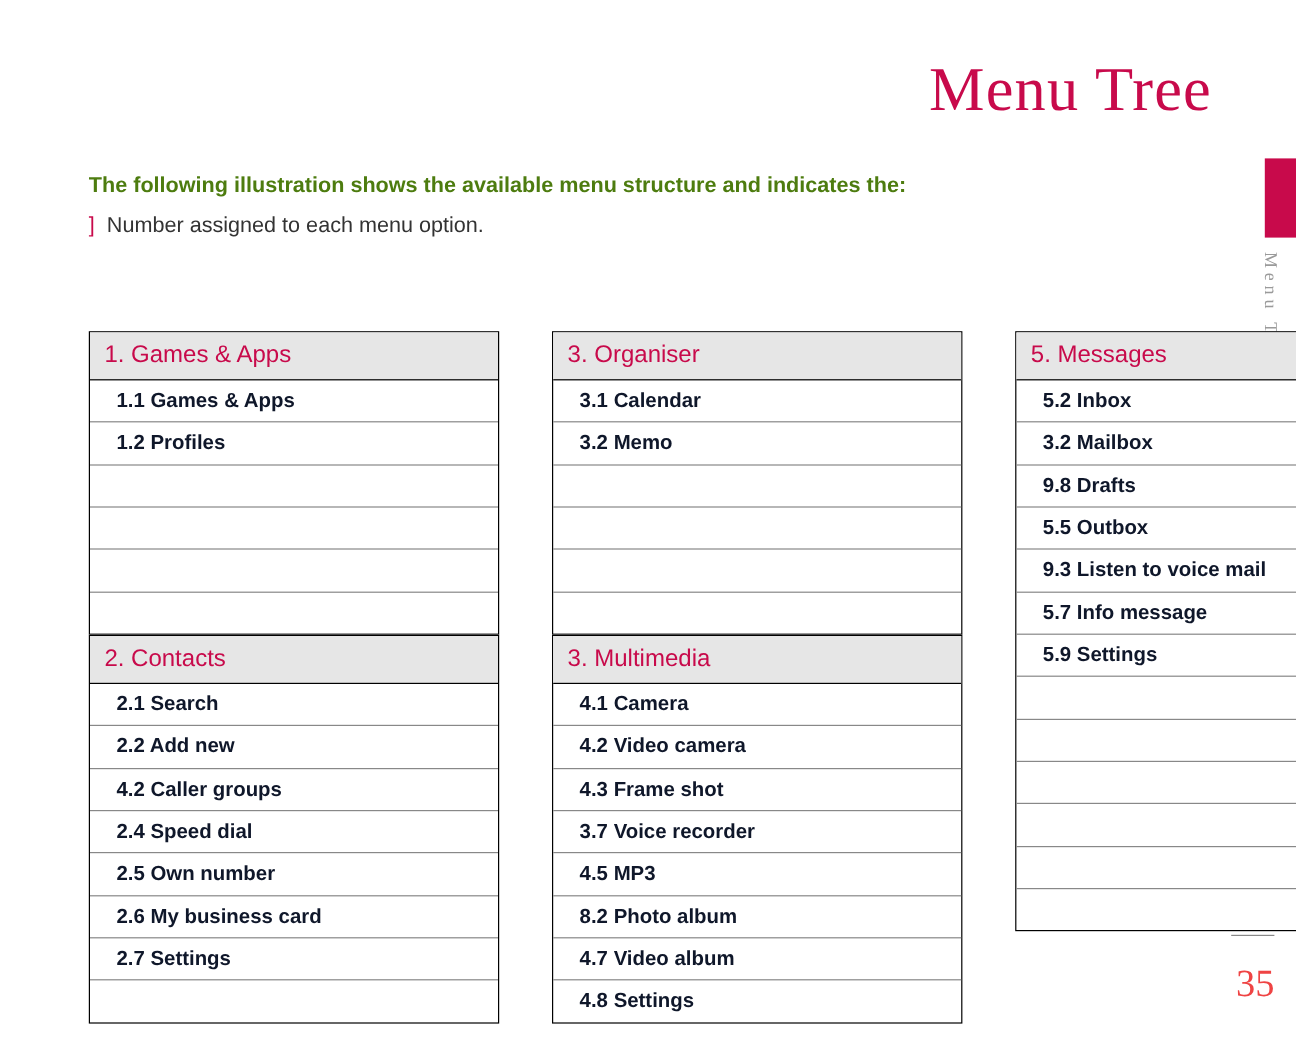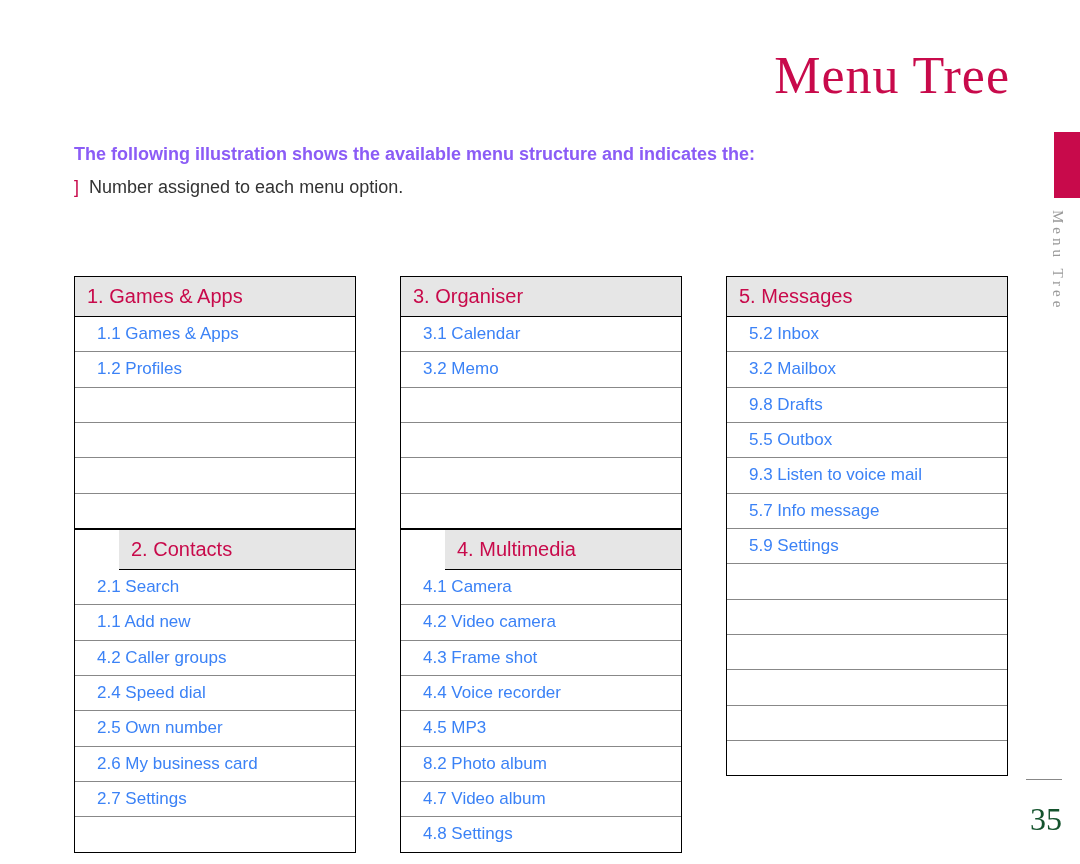--- a/index.html
+++ b/index.html
@@ -24,21 +24,21 @@
   }
   .intro {
     position: absolute;
     top: 142px;
     left: 74px;
     right: 120px;
   }
   .intro-bold {
     font-weight: 700;
     font-size: 18px;
-    color: #8b5cf6;
+    color: #4d7c0f;
     line-height: 1.4;
   }
   .intro-line {
     margin-top: 10px;
     font-size: 18px;
     color: #333;
     display: flex;
     align-items: center;
     gap: 10px;
   }
@@ -48,45 +48,46 @@
     font-weight: 300;
   }
   .columns {
     position: absolute;
     top: 276px;
     left: 74px;
     display: flex;
     gap: 44px;
   }
   .col {
-    width: 282px;
+    width: 342px;
   }
   .menu-box {
     border: 1px solid #000;
     margin-bottom: 0;
     background: #fff;
   }
-  .menu-box + .menu-box .menu-header { border-top: none; margin-left: 44px; }
+  .menu-box + .menu-box .menu-header { border-top: none; }
   .menu-header {
     background: #e6e6e6;
     border-bottom: 1px solid #000;
     color: #c80a4b;
     font-size: 20px;
     font-weight: 400;
     padding: 8px 12px;
   }
   .menu-body {
     min-height: 40px;
   }
   .menu-item {
     font-size: 17px;
-    color: #3b82f6;
+    color: #0f172a;
     padding: 4px 14px 4px 22px;
     border-bottom: 1px solid #888;
     line-height: 1.55;
+    font-weight: bold;
   }
   .menu-item:last-child { border-bottom: none; }
   
   .edge-tab {
     position: absolute;
     right: 0;
     top: 132px;
     width: 26px;
     height: 66px;
     background: #c80a4b;
@@ -106,21 +107,21 @@
     right: 18px;
     bottom: 84px;
     width: 36px;
     border-top: 1px solid #888;
   }
   .page-number {
     position: absolute;
     right: 18px;
     bottom: 26px;
     font-size: 32px;
-    color: #14532d;
+    color: #ef4444;
     font-family: Georgia, serif;
   }
 </style>
 </head>
 <body>
 
 <div class="page-title">Menu Tree</div>
 
 <div class="edge-tab"></div>
 <div class="side-label">Menu Tree</div>
@@ -143,21 +144,21 @@
           <div class="menu-item">&nbsp;</div>
           <div class="menu-item">&nbsp;</div>
           <div class="menu-item">&nbsp;</div>
           <div class="menu-item">&nbsp;</div>
         </div>
       </div>
       <div class="menu-box">
         <div class="menu-header">2. Contacts</div>
         <div class="menu-body">
           <div class="menu-item">2.1 Search</div>
-          <div class="menu-item">1.1 Add new</div>
+          <div class="menu-item">2.2 Add new</div>
           <div class="menu-item">4.2 Caller groups</div>
           <div class="menu-item">2.4 Speed dial</div>
           <div class="menu-item">2.5 Own number</div>
           <div class="menu-item">2.6 My business card</div>
           <div class="menu-item">2.7 Settings</div>
           <div class="menu-item">&nbsp;</div>
         </div>
       </div>
     </div>
     <div class="col">
@@ -166,26 +167,26 @@
         <div class="menu-body">
           <div class="menu-item">3.1 Calendar</div>
           <div class="menu-item">3.2 Memo</div>
           <div class="menu-item">&nbsp;</div>
           <div class="menu-item">&nbsp;</div>
           <div class="menu-item">&nbsp;</div>
           <div class="menu-item">&nbsp;</div>
         </div>
       </div>
       <div class="menu-box">
-        <div class="menu-header">4. Multimedia</div>
+        <div class="menu-header">3. Multimedia</div>
         <div class="menu-body">
           <div class="menu-item">4.1 Camera</div>
           <div class="menu-item">4.2 Video camera</div>
           <div class="menu-item">4.3 Frame shot</div>
-          <div class="menu-item">4.4 Voice recorder</div>
+          <div class="menu-item">3.7 Voice recorder</div>
           <div class="menu-item">4.5 MP3</div>
           <div class="menu-item">8.2 Photo album</div>
           <div class="menu-item">4.7 Video album</div>
           <div class="menu-item">4.8 Settings</div>
         </div>
       </div>
     </div>
     <div class="col">
       <div class="menu-box">
         <div class="menu-header">5. Messages</div>

